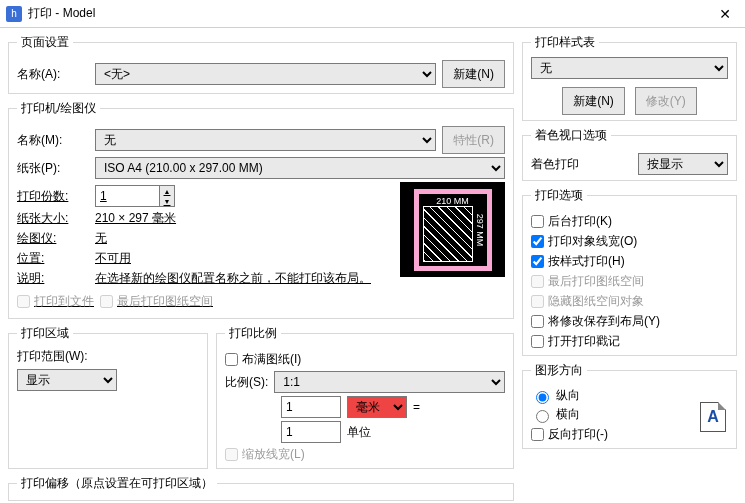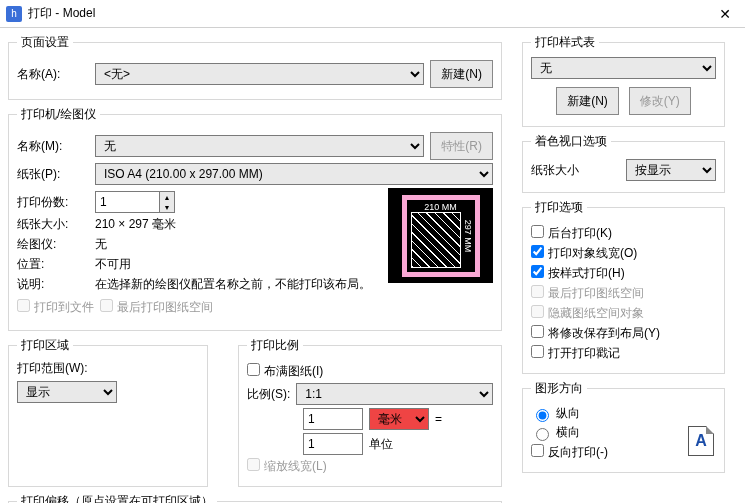--- a/index.html
+++ b/index.html
@@ -4,36 +4,36 @@
 <style>
 * { box-sizing: border-box; font-family: "Microsoft YaHei", "SimSun", sans-serif; font-size: 12px; }
 body { margin: 0; background: #fff; width: 745px; height: 503px; overflow: hidden; }
 .titlebar { height: 28px; background: #fff; border-bottom: 1px solid #d0d0d0; display: flex; align-items: center; padding: 0 0 0 6px; }
 .titlebar .icon { width: 16px; height: 16px; background: #3a6fd8; color: #fff; font-size: 10px; display: flex; align-items: center; justify-content: center; margin-right: 6px; border-radius: 2px; }
 .titlebar .title { flex: 1; color: #000; }
 .titlebar .close { width: 40px; height: 100%; display: flex; align-items: center; justify-content: center; font-size: 14px; }
 .content { display: flex; padding: 6px 8px 0 8px; gap: 8px; }
 .left { flex: 1; min-width: 0; }
 .right { width: 215px; }
-fieldset { border: 1px solid #d8d8d8; margin: 0 12px 6px 0; padding: 6px 8px 8px 8px; }
+fieldset { border: 1px solid #d8d8d8; margin: 0 0 6px 0; padding: 6px 8px 2px 8px; }
 legend { padding: 0 4px; color: #000; }
 .row { display: flex; align-items: center; margin: 3px 0; gap: 6px; }
 label.lab { width: 72px; color: #000; }
 select, input[type=text] { border: 1px solid #7a7a7a; background: #fff; height: 22px; padding: 0 4px; font-size: 12px; }
 select { background: #e9e9e9; }
 select.white { background: #ef4444; }
 button { border: 1px solid #888; background: #e9e9e9; height: 28px; padding: 0 10px; cursor: pointer; }
 button:disabled { color: #999; }
-.twocol { display: flex; gap: 18px; }
+.twocol { display: flex; gap: 8px; }
 .preview { width: 105px; height: 95px; background: #000; display: flex; align-items: center; justify-content: center; position: relative; }
 .preview-inner { width: 78px; height: 82px; border: 5px solid #f9a8d4; position: relative; }
 .preview-label-top { position: absolute; top: 2px; left: 50%; transform: translateX(-50%); color: #fff; font-size: 9px; white-space: nowrap; }
 .preview-label-side { position: absolute; right: 2px; top: 50%; transform: translateY(-50%); color: #fff; font-size: 9px; writing-mode: vertical-rl; }
 .hatch { position: absolute; inset: 12px 14px 4px 4px; border: 1px solid #fff; background: repeating-linear-gradient(45deg, #fff 0, #fff 1px, transparent 1px, transparent 6px); }
-.cb { display: flex; align-items: flex-start; gap: 4px; margin: 3px 0; }
+.cb { display: flex; align-items: center; gap: 4px; margin: 3px 0; }
 .cb input { margin: 0; }
 .cb.disabled span { color: #9a9a9a; }
 .radio-wrap { display: flex; align-items: center; gap: 4px; margin: 2px 0; }
 .a-icon { width: 26px; height: 30px; border: 1px solid #555; background: #fff; display: flex; align-items: center; justify-content: center; font-size: 16px; font-weight: bold; color: #1b4da8; position: absolute; right: 10px; bottom: 16px; }
 .a-icon::before { content: ""; position: absolute; top: -1px; right: -1px; width: 0; height: 0; border-left: 8px solid transparent; border-top: 8px solid #fff; }
 .a-icon::after { content: ""; position: absolute; top: -1px; right: -1px; width: 0; height: 0; border-left: 8px solid #888; border-top: 8px solid transparent; }
 .spin { display: inline-flex; }
 .spin input { width: 64px; border-right: none; }
 .spin-btns { display: flex; flex-direction: column; border: 1px solid #7a7a7a; }
 .spin-btns span { width: 14px; height: 10px; font-size: 7px; display: flex; align-items: center; justify-content: center; background: #e9e9e9; cursor: pointer; }
@@ -63,21 +63,21 @@
       <legend>打印机/绘图仪</legend>
       <div class="row">
         <label class="lab">名称(M):</label>
         <select style="flex:1"><option>无</option></select>
         <button disabled="">特性(R)</button>
       </div>
       <div class="row">
         <label class="lab">纸张(P):</label>
         <select style="flex:1"><option>ISO A4 (210.00 x 297.00 MM)</option></select>
       </div>
-      <div style="display:flex; gap:8px;">
+      <div style="display:flex; gap:8px;text-decoration:underline;">
         <div style="flex:1">
           <div class="row">
             <label class="lab">打印份数:</label>
             <div class="spin">
               <input type="text" value="1" style="">
               <div class="spin-btns">
                   <span>▲</span>
                   <span>▼</span>
                 </div>
             </div>
@@ -163,21 +163,21 @@
       <select style="width:100%"><option>无</option></select>
       <div class="row" style="justify-content:center;gap:10px;margin-top:8px">
         <button>新建(N)</button>
         <button disabled="">修改(Y)</button>
       </div>
     </fieldset>
 
     <fieldset>
       <legend>着色视口选项</legend>
       <div class="row">
-        <span style="flex:1">纸张大小</span>
+        <span style="flex:1">着色打印</span>
         <select style="width:90px"><option>按显示</option></select>
       </div>
     </fieldset>
 
     <fieldset>
       <legend>打印选项</legend>
       <label class="cb">
           <input type="checkbox" style="">
           <span>后台打印(K)</span>
         </label>

